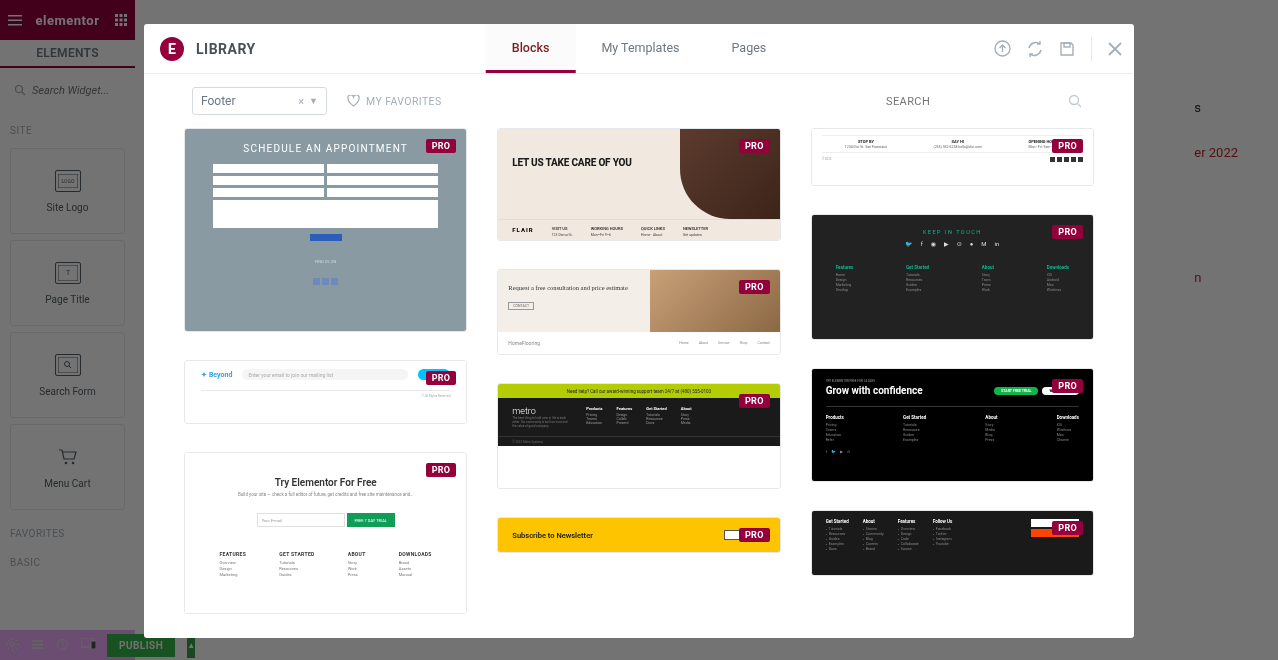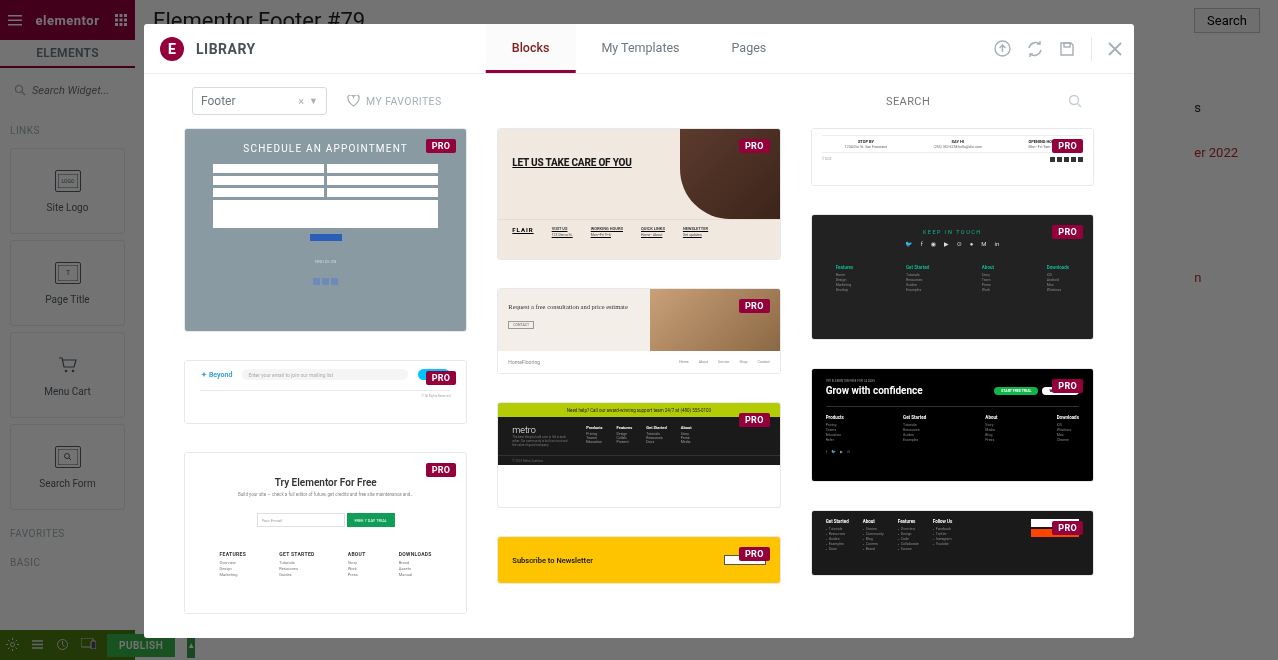--- a/index.html
+++ b/index.html
@@ -13,21 +13,21 @@
 .panel-header .grid-icon { color: #fff; position: absolute; right: 8px; }
 .panel-tabs { height: 28px; background: #fff; border-bottom: 2px solid #93003c; display: flex; align-items: center; justify-content: center; font-size: 12px; font-weight: 600; color: #6d7882; letter-spacing: 0.3px; }
 .panel-search { padding: 10px; }
 .panel-search input { width: 100%; font-size: 11px; border: none; padding: 6px 4px 6px 22px; color: #999; font-style: italic; outline: none; background: transparent; }
 .panel-search-wrap { position: relative; }
 .panel-search-wrap .search-icon { position: absolute; left: 4px; top: 6px; color: #aaa; }
 .panel-section-title { font-size: 10px; color: #a4afb7; letter-spacing: 0.5px; padding: 12px 10px 6px; }
 .widget-card { background: #fff; margin: 6px 10px; border: 1px solid #e6e9ec; border-radius: 3px; height: 86px; display: flex; flex-direction: column; align-items: center; justify-content: center; gap: 10px; cursor: grab; }
 .widget-card .widget-icon { width: 26px; height: 22px; border: 1.5px solid #556068; border-radius: 2px; display: flex; align-items: center; justify-content: center; font-size: 9px; color: #556068; }
 .widget-card .widget-label { font-size: 10px; color: #556068; }
-.panel-bottombar { position: absolute; bottom: 0; left: 0; right: 0; height: 30px; background: #4d7c0f; display: flex; align-items: center; padding: 0 6px; gap: 12px; }
+.panel-bottombar { position: absolute; bottom: 0; left: 0; right: 0; height: 30px; background: #f0abfc; display: flex; align-items: center; padding: 0 6px; gap: 12px; }
 .bottombar-icon { color: #e0e0e0; width: 14px; height: 14px; }
 .publish-btn { margin-left: auto; background: #39b54a; color: #fff; font-size: 10px; font-weight: 600; letter-spacing: 0.5px; padding: 6px 12px; border: none; }
 .publish-caret { background: #33a145; width: 18px; height: 26px; display: flex; align-items: center; justify-content: center; color: #fff; font-size: 8px; }
 
 
 .page-bg { position: absolute; left: 135px; right: 0; top: 0; bottom: 0; background: #fff; }
 .page-title-bar { padding: 0 18px; height: 40px; display: flex; align-items: center; justify-content: space-between; }
 .page-title-text { font-size: 22px; font-weight: 400; color: #1d2327; }
 .page-search-btn { background: #f6f7f7; border: 1px solid #c3c4c7; padding: 4px 12px; font-size: 13px; }
 .page-right { position: absolute; right: 40px; top: 100px; font-size: 13px; color: #1d2327; }
@@ -89,21 +89,21 @@
 .tpl3 .h3 { font-size: 10px; font-weight: 600; margin-bottom: 4px; }
 .tpl3 .sub3 { font-size: 4.5px; color: #888; margin-bottom: 16px; }
 .tpl3 .inputrow { display: flex; justify-content: center; gap: 2px; margin-bottom: 24px; }
 .tpl3 .inputrow .in3 { background: #fff; border: 1px solid #e0e0e0; width: 88px; height: 14px; font-size: 4px; color: #999; display: flex; align-items: center; padding: 0 4px; }
 .tpl3 .inputrow .bt3 { background: #0f9d58; width: 48px; height: 14px; color: #fff; font-size: 4px; display: flex; align-items: center; justify-content: center; }
 .tpl3 .cols3 { display: flex; justify-content: space-around; text-align: left; }
 .tpl3 .col3 h6 { font-size: 5px; font-weight: 700; margin-bottom: 3px; letter-spacing: 0.3px; }
 .tpl3 .col3 div { font-size: 4px; color: #777; margin-bottom: 1px; }
 
 
-.tpl4 { height: 130px; text-decoration: underline; }
+.tpl4 { height: 111px; }
 .tpl4 .top4 { height: 90px; background: #f1e9e0; display: flex; }
 .tpl4 .left4 { flex: 1; padding: 28px 0 0 14px; }
 .tpl4 .left4 h4 { font-size: 10px; font-weight: 800; letter-spacing: -0.2px; color: #1a1a1a; }
 .tpl4 .right4 { width: 100px; background: linear-gradient(135deg, #5c3b2e, #3c2419); border-radius: 0 0 0 50px; }
 .tpl4 .bot4 { height: 40px; background: #f1e9e0; border-top: 1px solid rgba(0,0,0,0.05); display: flex; padding: 6px 14px; gap: 18px; }
 .tpl4 .brand4 { font-size: 6px; font-weight: 800; letter-spacing: 1px; }
 .tpl4 .col4 { font-size: 3.5px; color: #444; }
 .tpl4 .col4 b { font-size: 4px; display: block; margin-bottom: 2px; font-weight: 700; }
 .tpl4 .cap4 { font-size: 3px; text-align: center; color: #888; padding-top: 6px; }
 
@@ -122,21 +122,21 @@
 .tpl6 { height: 104px; }
 .tpl6 .top6 { height: 14px; background: #b4cc04; display: flex; align-items: center; justify-content: center; font-size: 4.5px; color: #222; }
 .tpl6 .mid6 { background: #1a1a1a; padding: 8px 14px; display: flex; gap: 14px; }
 .tpl6 .brand6 { font-size: 9px; color: #fff; font-weight: 300; }
 .tpl6 .col6 { font-size: 3.5px; color: #999; }
 .tpl6 .col6 b { color: #fff; font-size: 4px; display: block; margin-bottom: 2px; }
 .tpl6 .small6 { font-size: 3px; color: #777; }
 .tpl6 .bot6 { background: #1a1a1a; border-top: 1px solid #333; height: 10px; font-size: 3px; color: #666; padding: 0 14px; display: flex; align-items: center; }
 
 
-.tpl7 { height: 46px; background: #ffc400; padding: 10px 14px; display: flex; align-items: center; justify-content: space-between; }
+.tpl7 { height: 34px; background: #ffc400; padding: 10px 14px; display: flex; align-items: center; justify-content: space-between; }
 .tpl7 .t7 { font-size: 7.5px; font-weight: 600; color: #1a1a1a; }
 .tpl7 .rbox { background: #fff; width: 42px; height: 10px; border: 1px solid #555; }
 
 
 .tpl8 { height: 56px; background: #fff; padding: 6px 10px; }
 .tpl8 .row8 { display: flex; justify-content: space-around; border-top: 1px solid #eee; border-bottom: 1px solid #eee; padding: 3px 0; }
 .tpl8 .cell8 { text-align: center; font-size: 3.5px; color: #666; }
 .tpl8 .cell8 b { display: block; font-size: 4px; color: #222; margin-bottom: 1px; }
 .tpl8 .bot8 { display: flex; justify-content: space-between; margin-top: 4px; font-size: 3px; color: #999; }
 .tpl8 .social8 { display: flex; gap: 2px; }
@@ -172,24 +172,20 @@
 .tpl11 .right11 { margin-left: auto; }
 .tpl11 .in11 { background: #fff; width: 48px; height: 8px; margin-bottom: 2px; }
 .tpl11 .bt11 { background: #ff4400; width: 48px; height: 8px; }
 
 svg { display: block; }
 </style>
 </head>
 <body>
 
 <div class="page-bg">
-  <div class="page-title-bar">
-    <span class="page-title-text">Elementor Footer #79</span>
-    <button class="page-search-btn">Search</button>
-  </div>
   <div class="page-right">
     <span>s</span>
     <span class="month">er 2022</span>
     <span class="red-link">n</span>
   </div>
 </div>
 
 <div class="elementor-panel">
   <div class="panel-header">
     <span class="hamburger">
@@ -211,59 +207,59 @@
     <div class="panel-search-wrap">
       <span class="search-icon">
         <svg width="12" height="12" viewBox="0 0 12 12">
             <circle cx="5" cy="5" r="3.5" stroke="currentColor" fill="none" stroke-width="1.2"></circle>
             <path d="M8 8l3 3" stroke="currentColor" stroke-width="1.2"></path>
           </svg>
       </span>
       <input type="text" placeholder="Search Widget..." style="">
     </div>
   </div>
-  <div class="panel-section-title">LINKS</div>
+  <div class="panel-section-title">SITE</div>
 
   <div class="widget-card">
     <div class="widget-icon">
       <svg width="20" height="14" viewBox="0 0 20 14">
           <rect x="0" y="0" width="20" height="14" rx="1" fill="none" stroke="currentColor"></rect>
           <text x="10" y="9" font-size="5" text-anchor="middle" fill="currentColor">LOGO</text>
         </svg>
     </div>
     <div class="widget-label">Site Logo</div>
   </div>
   <div class="widget-card">
     <div class="widget-icon">
       <svg width="20" height="16" viewBox="0 0 20 16">
           <rect x="0" y="0" width="20" height="16" rx="1" fill="none" stroke="currentColor"></rect>
           <text x="10" y="10" font-size="7" text-anchor="middle" fill="currentColor">T</text>
         </svg>
     </div>
     <div class="widget-label">Page Title</div>
+  </div>
+  <div class="widget-card">
+    <div class="widget-icon">
+      <svg width="20" height="16" viewBox="0 0 20 16">
+          <rect x="0" y="0" width="20" height="16" rx="1" fill="none" stroke="currentColor"></rect>
+          <circle cx="9" cy="7" r="2.5" stroke="currentColor" fill="none"></circle>
+          <path d="M11 9l2 2" stroke="currentColor"></path>
+        </svg>
+    </div>
+    <div class="widget-label">Search Form</div>
   </div>
   <div class="widget-card">
     <div class="widget-icon" style="border:none;">
       <svg width="22" height="18" viewBox="0 0 22 18">
           <path d="M2 2h3l2 9h10l2-7H6" fill="none" stroke="currentColor" stroke-width="1.2"></path>
           <circle cx="9" cy="15" r="1.3" fill="currentColor"></circle>
           <circle cx="16" cy="15" r="1.3" fill="currentColor"></circle>
         </svg>
     </div>
     <div class="widget-label">Menu Cart</div>
-  </div>
-  <div class="widget-card">
-    <div class="widget-icon">
-      <svg width="20" height="16" viewBox="0 0 20 16">
-          <rect x="0" y="0" width="20" height="16" rx="1" fill="none" stroke="currentColor"></rect>
-          <circle cx="9" cy="7" r="2.5" stroke="currentColor" fill="none"></circle>
-          <path d="M11 9l2 2" stroke="currentColor"></path>
-        </svg>
-    </div>
-    <div class="widget-label">Search Form</div>
   </div>
 
   <div class="panel-section-title">FAVORITES</div>
   <div class="panel-section-title">BASIC</div>
 
   <div class="panel-bottombar">
     <span class="bottombar-icon">
         <svg width="13" height="13" viewBox="0 0 13 13">
           <circle cx="6.5" cy="6.5" r="2" fill="none" stroke="currentColor"></circle>
           <path d="M6.5 0v2M6.5 11v2M0 6.5h2M11 6.5h2M2 2l1.4 1.4M9.6 9.6L11 11M11 2L9.6 3.4M3.4 9.6L2 11" stroke="currentColor"></path>

